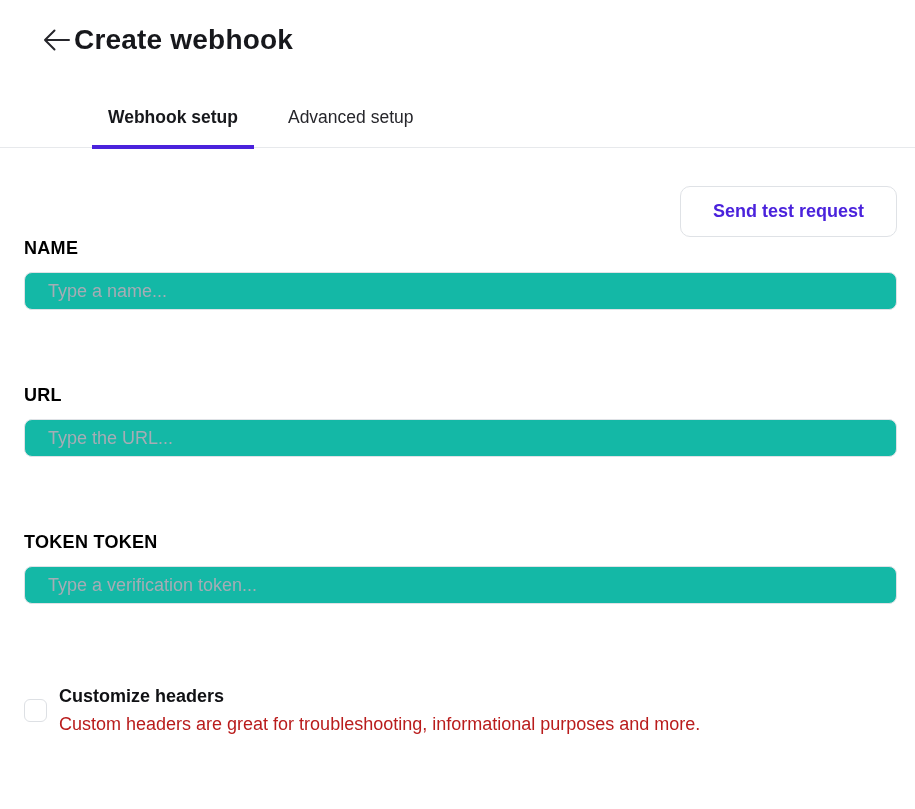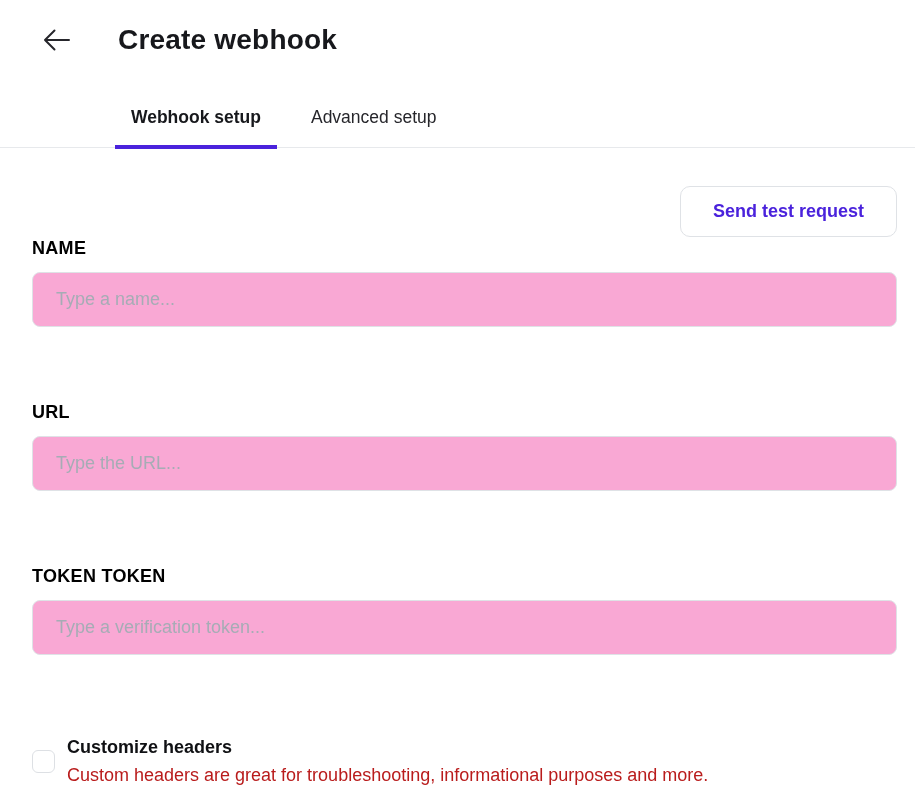--- a/index.html
+++ b/index.html
@@ -7,58 +7,58 @@
   body {
     width: 915px; height: 809px;
     background: #ffffff;
     font-family: "Liberation Sans", sans-serif;
     color: #18181b;
     overflow: hidden;
   }
   .page { width: 915px; height: 809px; }
 
   
-  .header { display: flex; align-items: center; gap: 44px; padding: 22px 32px 0 38px; }
+  .header { display: flex; align-items: center; padding: 22px 32px 0 38px; }
   .back-btn {
     width: 36px; height: 34px; border: none; background: transparent;
     padding: 0; cursor: pointer; display: flex; align-items: center; justify-content: center;
   }
   .back-btn svg { display: block; }
   .page-title { margin: 0; font-size: 28px; line-height: 36px; font-weight: 700; color: #17181c; letter-spacing: 0.2px; }
 
   
-  .tabs { display: flex; gap: 18px; margin-top: 48px; padding-left: 115px; border-bottom: 1px solid #e7e9ec; }
+  .tabs { display: flex; gap: 18px; margin-top: 48px; padding-left: 92px; border-bottom: 1px solid #e7e9ec; }
   .tab {
     padding: 0 16px 17px; margin-bottom: -2px;
     font-size: 17.5px; line-height: 22px; color: #26262b;
     border-bottom: 4px solid transparent; cursor: pointer; background: transparent;
   }
   .tab.active { font-weight: 700; color: #17181c; }
 
   
-  .content { padding: 0 18px 0 32px; }
+  .content { padding: 0 18px 0 24px; }
   .toolbar-row { margin-top: 38px; display: flex; justify-content: flex-end; }
   .btn-secondary {
     height: 51px; padding: 0 32px;
     background: #ffffff; border: 1px solid #dfe2e6; border-radius: 10px;
     font-family: inherit; font-size: 18px; font-weight: 700;
     cursor: pointer;
   }
 
   .form-group { margin-top: 76px; }
   .form-group.first { margin-top: 2px; }
   .field-label {
     display: block; font-size: 18px; font-weight: 700;
     color: #000000; letter-spacing: 0.3px; margin-bottom: 14px; line-height: 19px;
   }
   .text-input {
-    width: 100%; height: 55px;
+    width: 100%; height: 38px;
     border: 1px solid #dfe2e6; border-radius: 8px;
     padding: 0 23px; font-size: 18px; font-family: inherit; color: #18181b;
-    background: #f9a8d4; outline: none;
+    background: #14b8a6; outline: none;
   }
   .text-input::placeholder { color: #a6acb5; }
 
   
   .checkbox-row { margin-top: 78px; display: flex; gap: 12px; align-items: center; }
   .checkbox {
     -webkit-appearance: none; appearance: none;
     width: 23px; height: 23px; margin: 0; flex-shrink: 0;
     border: 1px solid #dde0e4; border-radius: 6px; background: #ffffff; cursor: pointer;
   }

